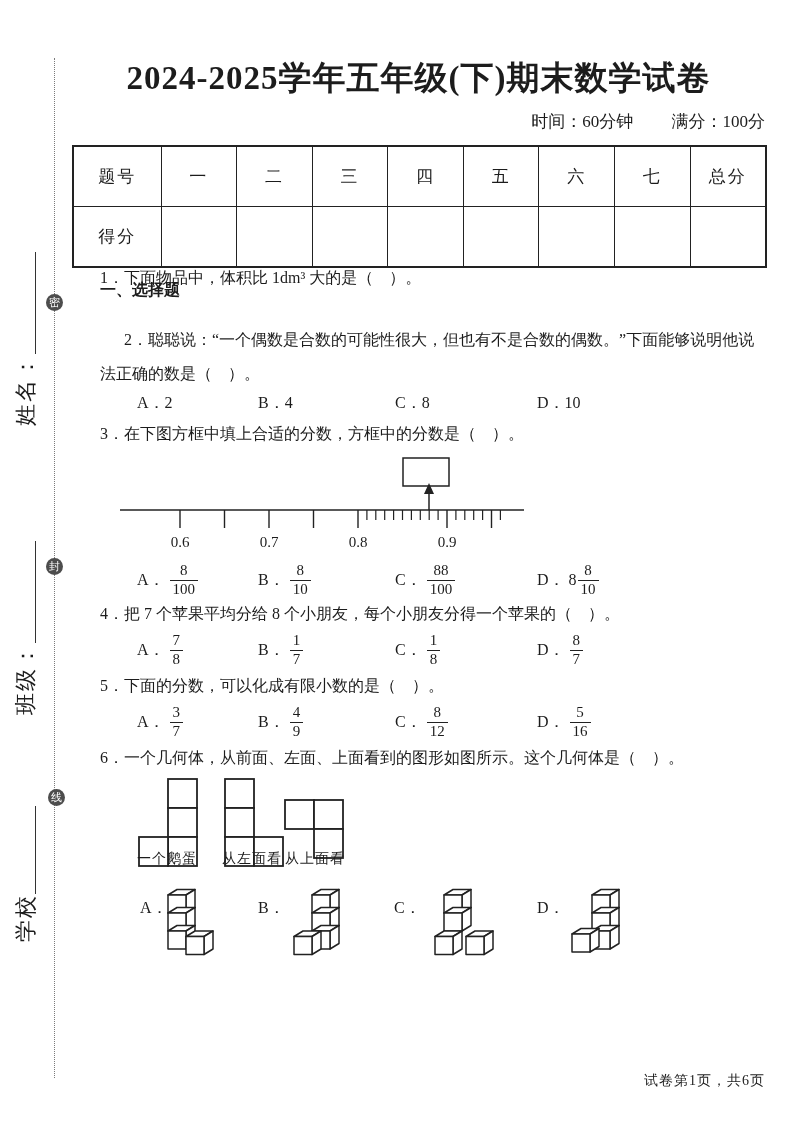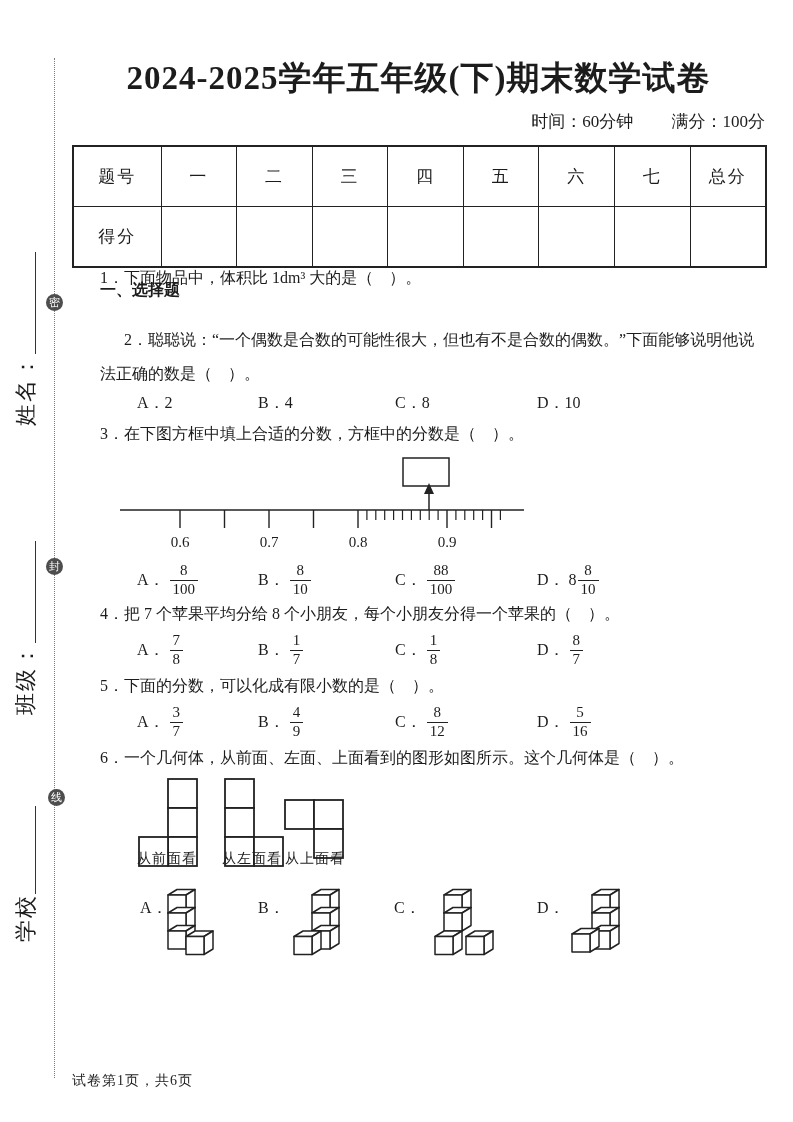--- a/index.html
+++ b/index.html
@@ -56,21 +56,21 @@
   .numline text { font-size:15px; fill:#1c1c1c; font-family:"Liberation Serif",serif; }
   .views { position:absolute; left:137px; top:776px; }
   .views rect { fill:#fff; stroke:#222; stroke-width:1.8; }
   .view-labels { position:absolute; left:137px; top:850px; width:300px; height:20px;
                  font-size:14px; }
   .view-labels span { position:absolute; white-space:nowrap; letter-spacing:1px; }
   .iso { position:absolute; top:880px; }
   .iso polygon { fill:#fff; stroke:#222; stroke-width:1.5; stroke-linejoin:round; }
   .cube-letter { position:absolute; top:898px; font-size:16px; }
 
-  .footer { position:absolute; left:72px; top:1072px; width:693px; text-align:left;
+  .footer { position:absolute; left:72px; top:1072px; width:693px; text-align:right;
             font-size:14px; letter-spacing:1px; }
 </style>
 </head>
 <body>
 
 <div id="page">
 
   <div class="dotted-line"></div>
 
   <div class="seal" style="left:46px; top:294px;">密</div>
@@ -291,21 +291,21 @@
     <rect x="88" y="3" width="29" height="29"></rect>
     <rect x="88" y="32" width="29" height="29"></rect>
     <rect x="88" y="61" width="29" height="29"></rect>
     <rect x="117" y="61" width="29" height="29"></rect>
 
     <rect x="148" y="24" width="29" height="29"></rect>
     <rect x="177" y="24" width="29" height="29"></rect>
     <rect x="177" y="53" width="29" height="29"></rect>
   </svg>
   <div class="view-labels">
-    <span style="left:0;">从前面看</span>
+    <span style="left:0;">一个鹅蛋</span>
     <span style="left:85px;">从左面看</span>
     <span style="left:148px;">从上面看</span>
   </div>
 
   <span class="cube-letter" style="left:140px;">A．</span>
   <svg class="iso" style="left:158px;" width="90" height="76" viewBox="0 0 90 76">
       <polygon points="10,15 19,9.5 37,9.5 28,15"></polygon>
       <polygon points="28,15 37,9.5 37,27.5 28,33"></polygon>
       <polygon points="10,15 28,15 28,33 10,33"></polygon>
       <polygon points="10,33 19,27.5 37,27.5 28,33"></polygon>

